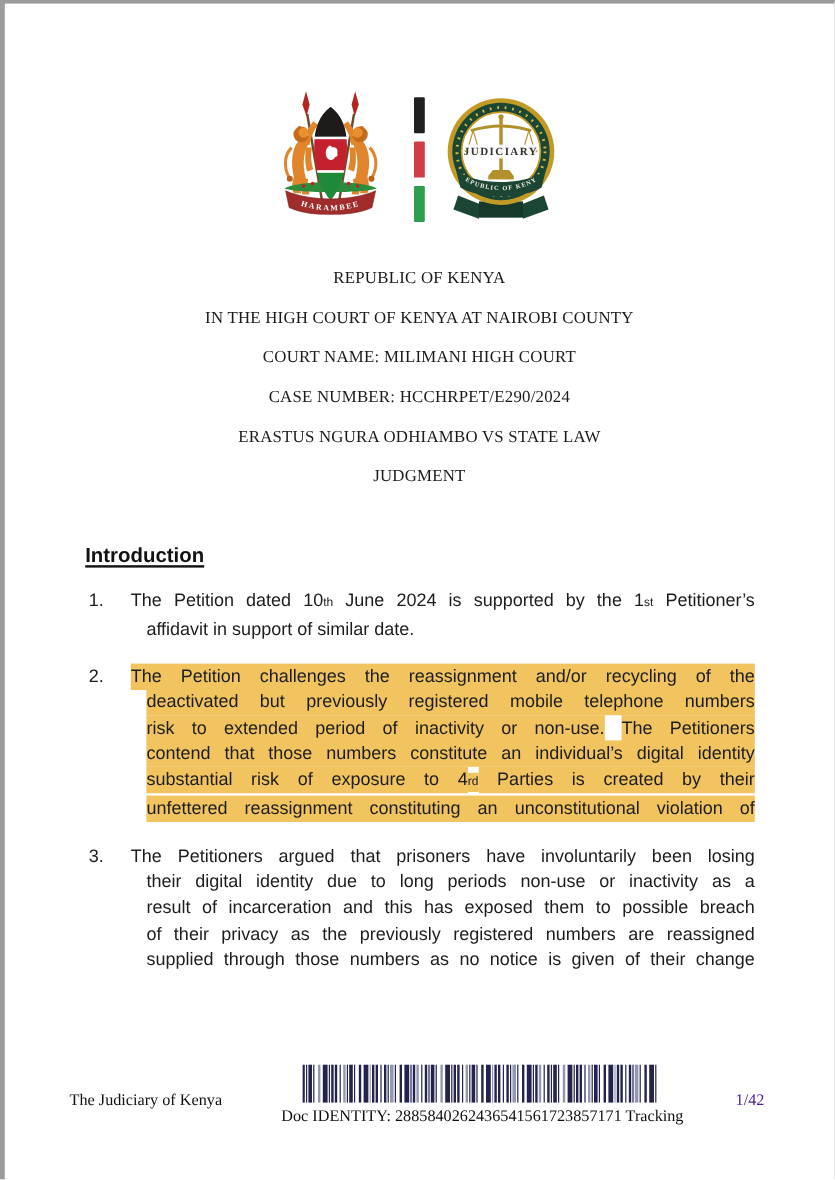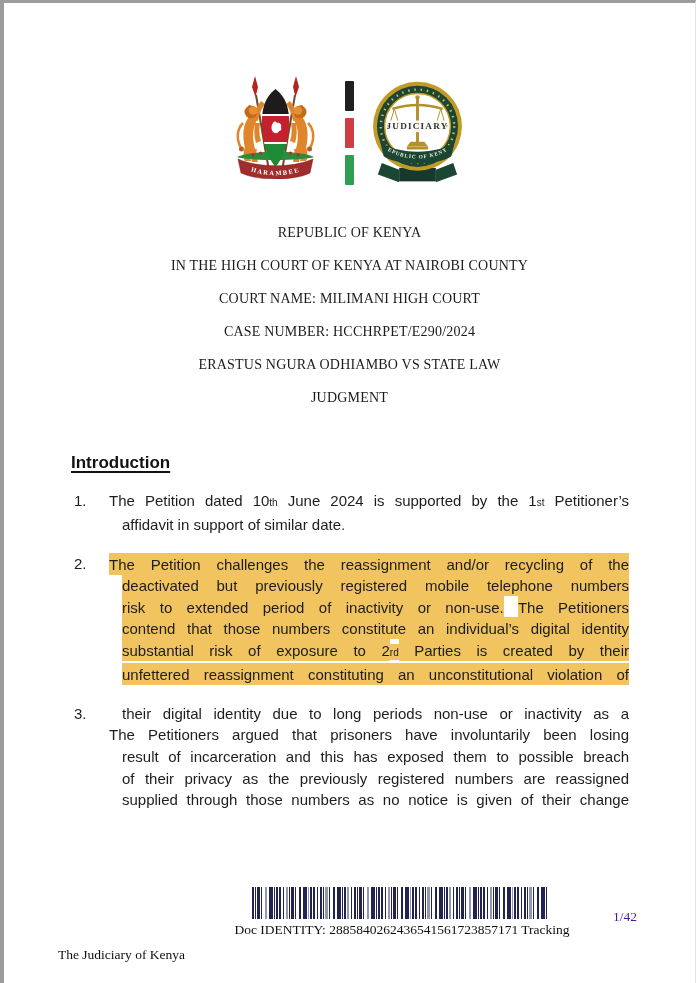--- a/index.html
+++ b/index.html
@@ -48,21 +48,21 @@
   .para{position:relative;margin-bottom:18px;font-size:15px;line-height:21.6px;color:var(--ink);}
   .pnum{position:absolute;left:70px;top:0;}
   .ptext{margin-left:105px;margin-right:66px;}
   .pline{text-align:justify;text-align-last:justify;}
   .pline.wrap{margin-left:13px;}
   .pline.endleft{text-align-last:left;}
   .hl{background:var(--hl);padding:2.5px 0;}
   .sc{font-size:10px;}
 
   
-  .f-left{position:absolute;left:54px;top:906px;font-family:"Liberation Serif",serif;font-size:13.5px;color:#101010;margin-top:38px;}
+  .f-left{position:absolute;left:54px;top:906px;font-family:"Liberation Serif",serif;font-size:13.5px;color:#101010;}
   .barcode{position:absolute;left:248px;top:884px;width:302px;height:32px;font-size:0;white-space:nowrap;overflow:hidden;}
   .bc-bar{display:inline-block;height:100%;vertical-align:top;}
   .f-doc{position:absolute;left:173px;top:919px;width:450px;text-align:center;
     font-family:"Liberation Serif",serif;font-size:13.5px;line-height:15.5px;color:#101010;}
   .f-page{position:absolute;right:58px;top:906px;font-family:"Liberation Serif",serif;font-size:13.5px;color:#4c1d95;}
 </style>
 </head>
 <body>
 
 <div class="page">
@@ -203,29 +203,29 @@
           <div class="pline wrap endleft"><span>affidavit in support of similar date.</span></div>
         </div>
       </div>
       <div class="para">
         <span class="pnum">2.</span>
         <div class="ptext">
           <div class="pline"><span class="hl">The Petition challenges the reassignment and/or recycling of the</span></div>
           <div class="pline wrap"><span class="hl">deactivated but previously registered mobile telephone numbers</span></div>
           <div class="pline wrap"><span class="hl">risk to extended period of inactivity or non-use.</span><span> </span><span class="hl">The Petitioners</span></div>
           <div class="pline wrap"><span class="hl">contend that those numbers constitute an individual’s digital identity</span></div>
-          <div class="pline wrap"><span class="hl">substantial risk of exposure to 2</span><span class="hl sc">rd</span><span class="hl"> Parties is created by their</span></div>
+          <div class="pline wrap"><span class="hl">substantial risk of exposure to 4</span><span class="hl sc">rd</span><span class="hl"> Parties is created by their</span></div>
           <div class="pline wrap"><span class="hl">unfettered reassignment constituting an unconstitutional violation of</span></div>
         </div>
       </div>
       <div class="para">
         <span class="pnum">3.</span>
         <div class="ptext">
+          <div class="pline"><span>The Petitioners argued that prisoners have involuntarily been losing</span></div>
           <div class="pline wrap"><span>their digital identity due to long periods non-use or inactivity as a</span></div>
-          <div class="pline"><span>The Petitioners argued that prisoners have involuntarily been losing</span></div>
           <div class="pline wrap"><span>result of incarceration and this has exposed them to possible breach</span></div>
           <div class="pline wrap"><span>of their privacy as the previously registered numbers are reassigned</span></div>
           <div class="pline wrap"><span>supplied through those numbers as no notice is given of their change</span></div>
         </div>
       </div>
     </div>
 
   <div class="f-left">The Judiciary of Kenya</div>
   <div class="barcode"><span class="bc-bar" style="width: 2px; margin-right: 1px; background: var(--navy);"></span><span class="bc-bar" style="width: 1px; margin-right: 1px; background: var(--navy);"></span><span class="bc-bar" style="width: 3px; margin-right: 1px; background: var(--navy);"></span><span class="bc-bar" style="width: 1px; margin-right: 3px; background: var(--navy);"></span><span class="bc-bar" style="width: 2px; margin-right: 2px; background: rgb(146, 152, 180);"></span><span class="bc-bar" style="width: 4px; margin-right: 1px; background: var(--navy);"></span><span class="bc-bar" style="width: 1px; margin-right: 1px; background: var(--navy);"></span><span class="bc-bar" style="width: 2px; margin-right: 1px; background: var(--navy);"></span><span class="bc-bar" style="width: 2px; margin-right: 2px; background: var(--navy);"></span><span class="bc-bar" style="width: 1px; margin-right: 2px; background: var(--navy);"></span><span class="bc-bar" style="width: 2px; margin-right: 1px; background: rgb(146, 152, 180);"></span><span class="bc-bar" style="width: 1px; margin-right: 1px; background: var(--navy);"></span><span class="bc-bar" style="width: 3px; margin-right: 1px; background: var(--navy);"></span><span class="bc-bar" style="width: 1px; margin-right: 3px; background: var(--navy);"></span><span class="bc-bar" style="width: 2px; margin-right: 2px; background: var(--navy);"></span><span class="bc-bar" style="width: 4px; margin-right: 1px; background: var(--navy);"></span><span class="bc-bar" style="width: 1px; margin-right: 1px; background: rgb(146, 152, 180);"></span><span class="bc-bar" style="width: 2px; margin-right: 1px; background: var(--navy);"></span><span class="bc-bar" style="width: 2px; margin-right: 2px; background: var(--navy);"></span><span class="bc-bar" style="width: 1px; margin-right: 2px; background: var(--navy);"></span><span class="bc-bar" style="width: 2px; margin-right: 1px; background: var(--navy);"></span><span class="bc-bar" style="width: 1px; margin-right: 1px; background: var(--navy);"></span><span class="bc-bar" style="width: 3px; margin-right: 1px; background: rgb(146, 152, 180);"></span><span class="bc-bar" style="width: 1px; margin-right: 3px; background: var(--navy);"></span><span class="bc-bar" style="width: 2px; margin-right: 2px; background: var(--navy);"></span><span class="bc-bar" style="width: 4px; margin-right: 1px; background: var(--navy);"></span><span class="bc-bar" style="width: 1px; margin-right: 1px; background: var(--navy);"></span><span class="bc-bar" style="width: 2px; margin-right: 1px; background: var(--navy);"></span><span class="bc-bar" style="width: 2px; margin-right: 2px; background: rgb(146, 152, 180);"></span><span class="bc-bar" style="width: 1px; margin-right: 2px; background: var(--navy);"></span><span class="bc-bar" style="width: 2px; margin-right: 1px; background: var(--navy);"></span><span class="bc-bar" style="width: 1px; margin-right: 1px; background: var(--navy);"></span><span class="bc-bar" style="width: 3px; margin-right: 1px; background: var(--navy);"></span><span class="bc-bar" style="width: 1px; margin-right: 3px; background: var(--navy);"></span><span class="bc-bar" style="width: 2px; margin-right: 2px; background: rgb(146, 152, 180);"></span><span class="bc-bar" style="width: 4px; margin-right: 1px; background: var(--navy);"></span><span class="bc-bar" style="width: 1px; margin-right: 1px; background: var(--navy);"></span><span class="bc-bar" style="width: 2px; margin-right: 1px; background: var(--navy);"></span><span class="bc-bar" style="width: 2px; margin-right: 2px; background: var(--navy);"></span><span class="bc-bar" style="width: 1px; margin-right: 2px; background: var(--navy);"></span><span class="bc-bar" style="width: 2px; margin-right: 1px; background: rgb(146, 152, 180);"></span><span class="bc-bar" style="width: 1px; margin-right: 1px; background: var(--navy);"></span><span class="bc-bar" style="width: 3px; margin-right: 1px; background: var(--navy);"></span><span class="bc-bar" style="width: 1px; margin-right: 3px; background: var(--navy);"></span><span class="bc-bar" style="width: 2px; margin-right: 2px; background: var(--navy);"></span><span class="bc-bar" style="width: 4px; margin-right: 1px; background: var(--navy);"></span><span class="bc-bar" style="width: 1px; margin-right: 1px; background: rgb(146, 152, 180);"></span><span class="bc-bar" style="width: 2px; margin-right: 1px; background: var(--navy);"></span><span class="bc-bar" style="width: 2px; margin-right: 2px; background: var(--navy);"></span><span class="bc-bar" style="width: 1px; margin-right: 2px; background: var(--navy);"></span><span class="bc-bar" style="width: 2px; margin-right: 1px; background: var(--navy);"></span><span class="bc-bar" style="width: 1px; margin-right: 1px; background: var(--navy);"></span><span class="bc-bar" style="width: 3px; margin-right: 1px; background: rgb(146, 152, 180);"></span><span class="bc-bar" style="width: 1px; margin-right: 3px; background: var(--navy);"></span><span class="bc-bar" style="width: 2px; margin-right: 2px; background: var(--navy);"></span><span class="bc-bar" style="width: 4px; margin-right: 1px; background: var(--navy);"></span><span class="bc-bar" style="width: 1px; margin-right: 1px; background: var(--navy);"></span><span class="bc-bar" style="width: 2px; margin-right: 1px; background: var(--navy);"></span><span class="bc-bar" style="width: 2px; margin-right: 2px; background: rgb(146, 152, 180);"></span><span class="bc-bar" style="width: 1px; margin-right: 2px; background: var(--navy);"></span><span class="bc-bar" style="width: 2px; margin-right: 1px; background: var(--navy);"></span><span class="bc-bar" style="width: 1px; margin-right: 1px; background: var(--navy);"></span><span class="bc-bar" style="width: 3px; margin-right: 1px; background: var(--navy);"></span><span class="bc-bar" style="width: 1px; margin-right: 3px; background: var(--navy);"></span><span class="bc-bar" style="width: 2px; margin-right: 2px; background: rgb(146, 152, 180);"></span><span class="bc-bar" style="width: 4px; margin-right: 1px; background: var(--navy);"></span><span class="bc-bar" style="width: 1px; margin-right: 1px; background: var(--navy);"></span><span class="bc-bar" style="width: 2px; margin-right: 1px; background: var(--navy);"></span><span class="bc-bar" style="width: 2px; margin-right: 2px; background: var(--navy);"></span><span class="bc-bar" style="width: 1px; margin-right: 2px; background: var(--navy);"></span><span class="bc-bar" style="width: 2px; margin-right: 1px; background: rgb(146, 152, 180);"></span><span class="bc-bar" style="width: 1px; margin-right: 1px; background: var(--navy);"></span><span class="bc-bar" style="width: 3px; margin-right: 1px; background: var(--navy);"></span><span class="bc-bar" style="width: 1px; margin-right: 3px; background: var(--navy);"></span><span class="bc-bar" style="width: 2px; margin-right: 2px; background: var(--navy);"></span><span class="bc-bar" style="width: 4px; margin-right: 1px; background: var(--navy);"></span><span class="bc-bar" style="width: 1px; margin-right: 1px; background: rgb(146, 152, 180);"></span><span class="bc-bar" style="width: 2px; margin-right: 1px; background: var(--navy);"></span><span class="bc-bar" style="width: 2px; margin-right: 2px; background: var(--navy);"></span><span class="bc-bar" style="width: 1px; margin-right: 2px; background: var(--navy);"></span><span class="bc-bar" style="width: 2px; margin-right: 1px; background: var(--navy);"></span><span class="bc-bar" style="width: 1px; margin-right: 1px; background: var(--navy);"></span><span class="bc-bar" style="width: 3px; margin-right: 1px; background: rgb(146, 152, 180);"></span><span class="bc-bar" style="width: 1px; margin-right: 3px; background: var(--navy);"></span><span class="bc-bar" style="width: 2px; margin-right: 2px; background: var(--navy);"></span><span class="bc-bar" style="width: 4px; margin-right: 1px; background: var(--navy);"></span><span class="bc-bar" style="width: 1px; margin-right: 1px; background: var(--navy);"></span></div>
   <div class="f-doc">

